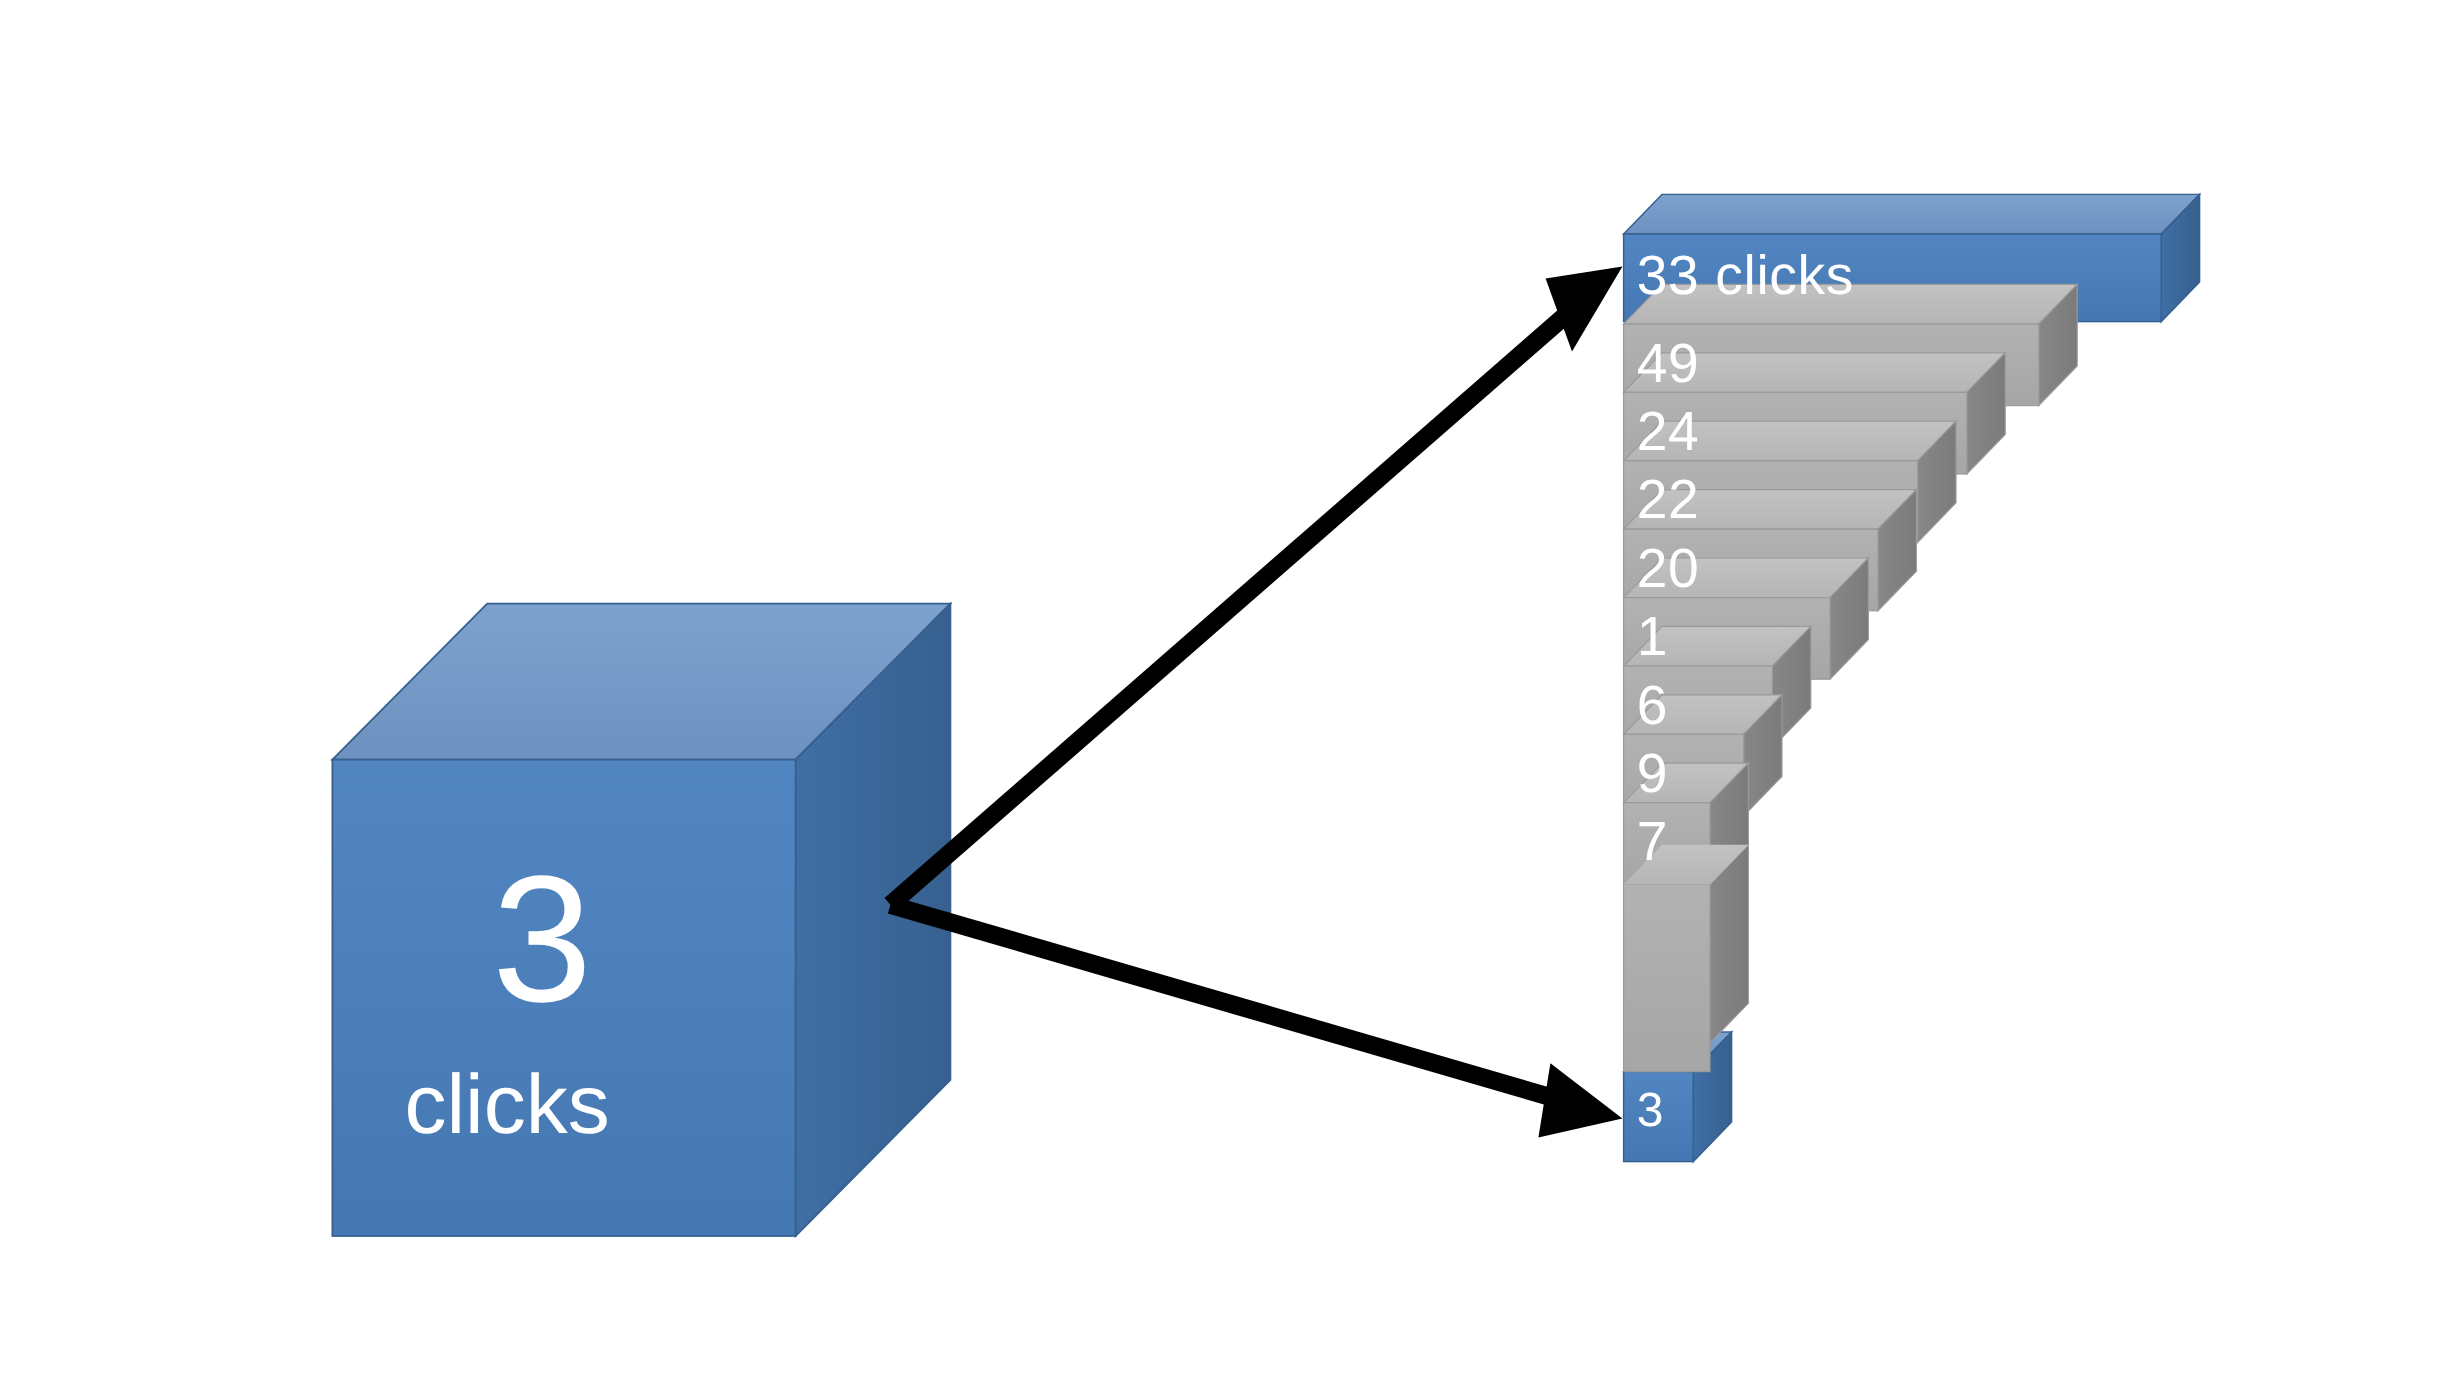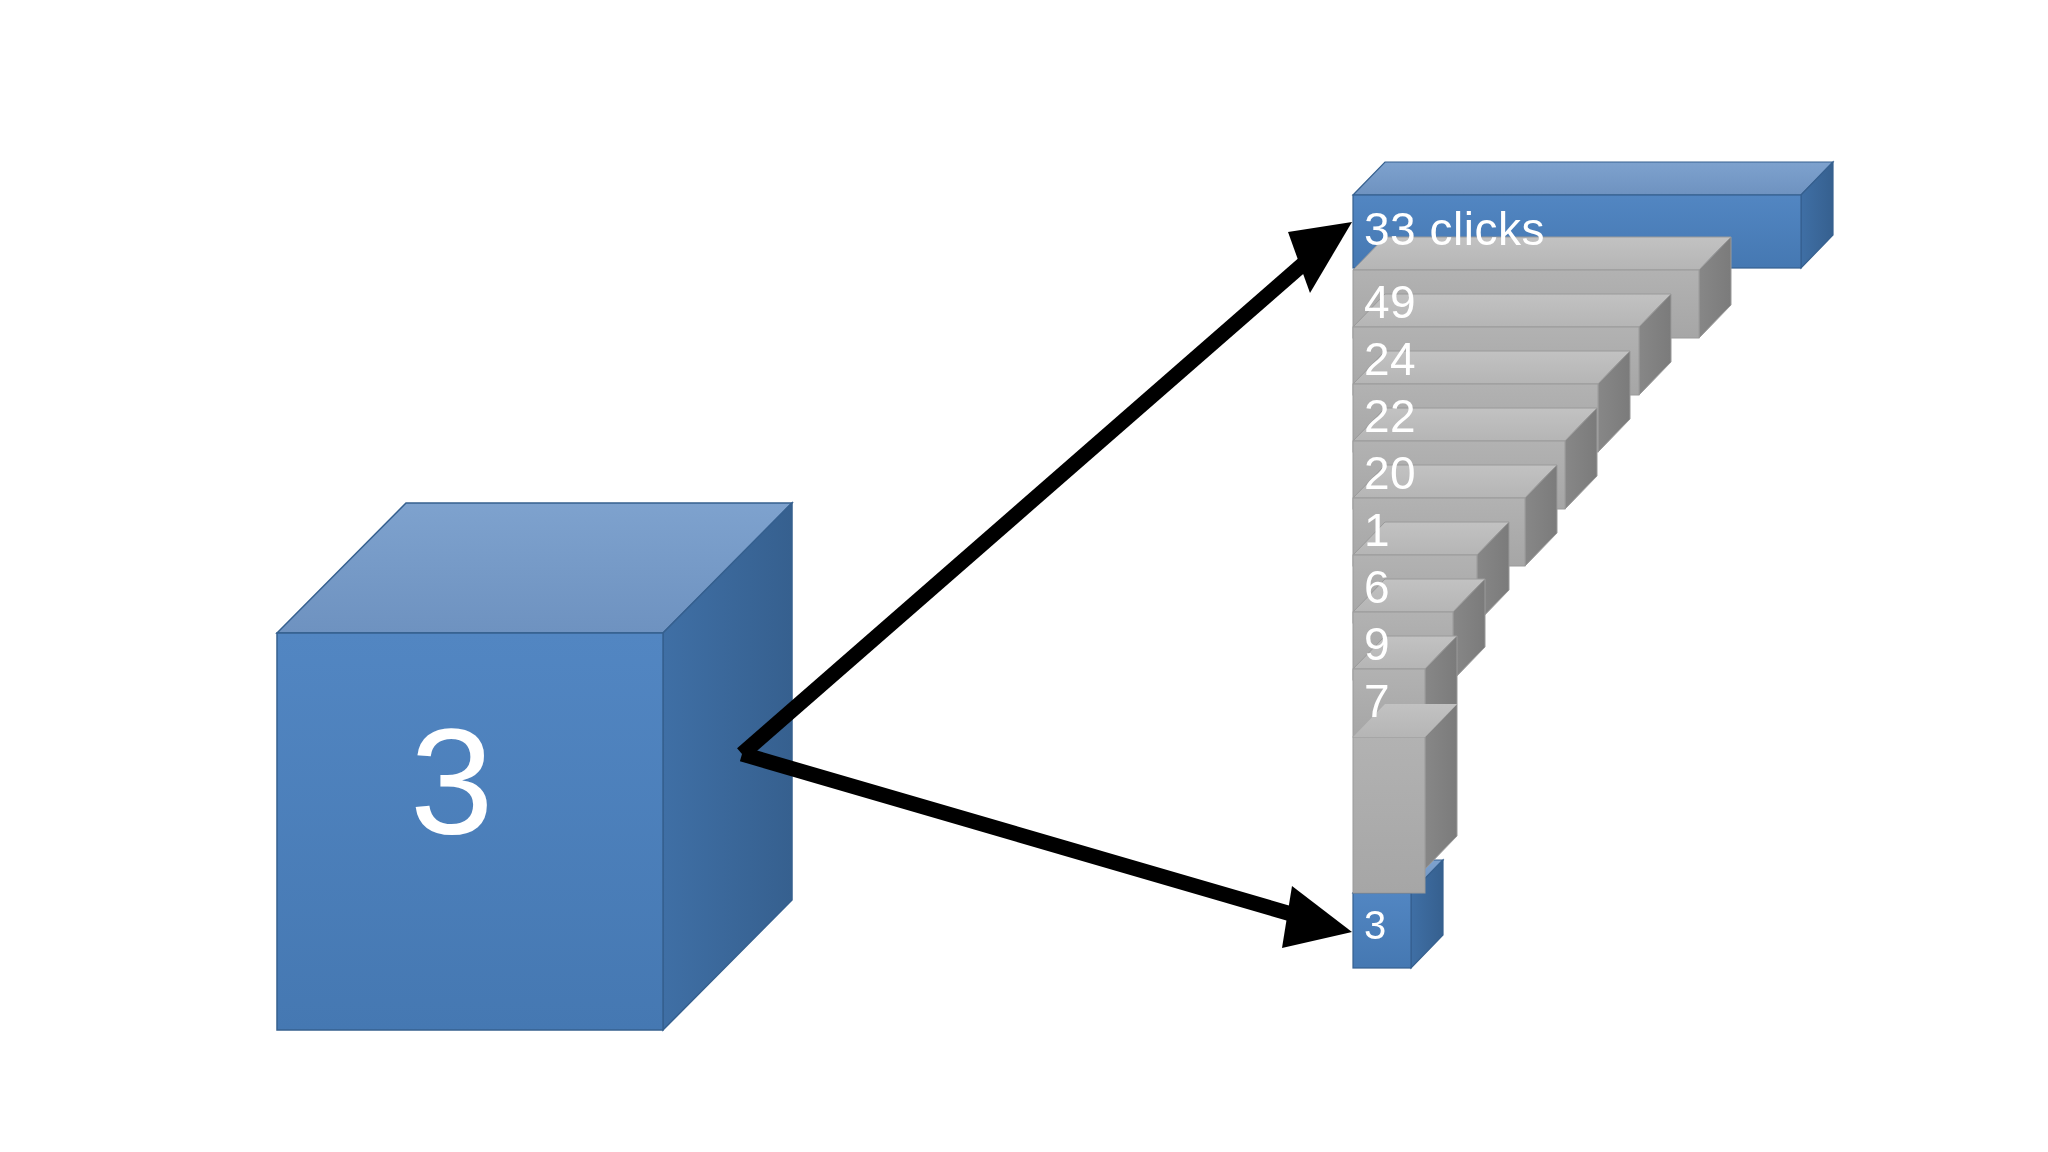--- a/index.html
+++ b/index.html
@@ -192,15 +192,16 @@
     <div class="bar-label" style="left:1364px; top:336px;text-align:right;">24</div>
     <div class="bar-label" style="left:1364px; top:393px;">22</div>
     <div class="bar-label" style="left:1364px; top:450px;">20</div>
     <div class="bar-label" style="left:1364px; top:507px;">1</div>
     <div class="bar-label" style="left:1364px; top:564px;">6</div>
     <div class="bar-label" style="left:1364px; top:621px;">9</div>
     <div class="bar-label" style="left:1364px; top:678px;">7</div>
     <div class="bar-label small" style="left:1364px; top:905px;">3</div>
 
     <div class="cube-big-number" style="left:410px; top:707px;">3</div>
+    <div class="cube-caption" style="left:337px; top:885px;">clicks</div>
   </div>
 
 </div>
 
 </body></html>

